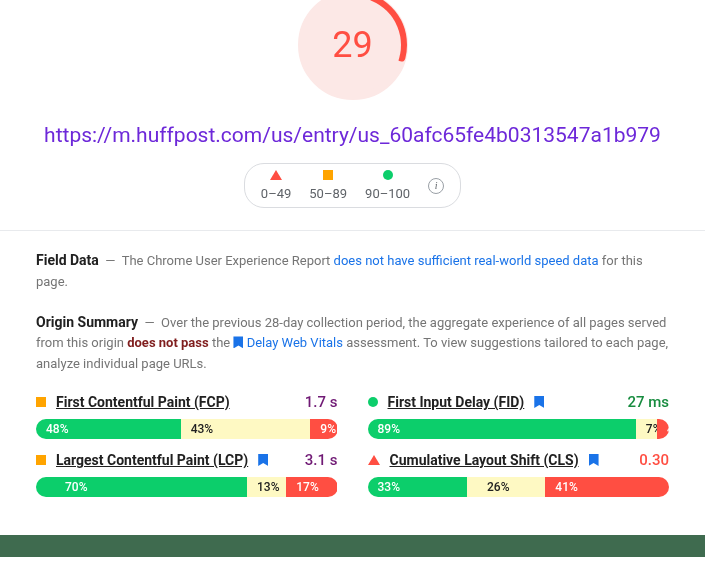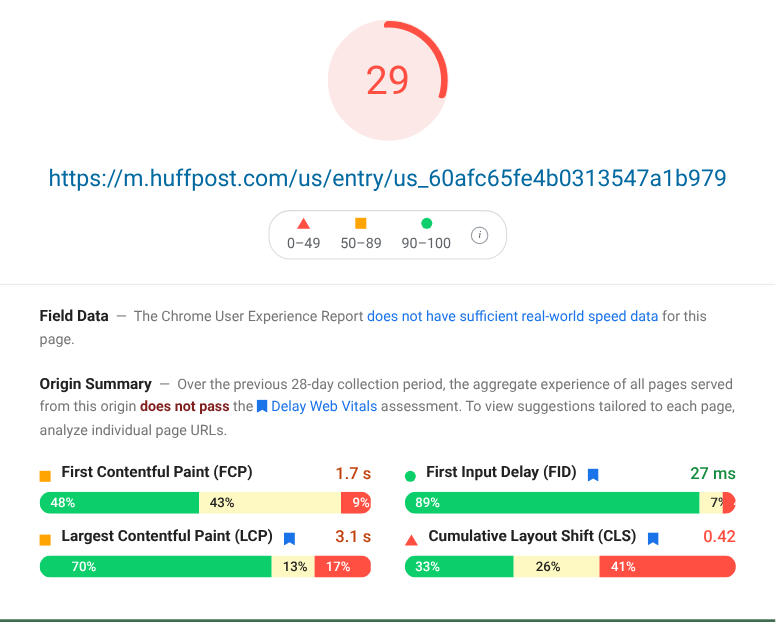--- a/index.html
+++ b/index.html
@@ -3,21 +3,21 @@
 <meta charset="utf-8">
 <style>
   * { box-sizing: border-box; margin: 0; padding: 0; }
   body {
     font-family: Roboto, Arial, sans-serif;
     background: #fff;
     width: 705px;
     color: #212121;
     font-size: 14px;
   }
-  .container { padding: 0 0 20px 0; margin-top: 28px; }
+  .container { padding: 0 0 20px 0; }
   .gauge-section {
     display: flex;
     flex-direction: column;
     align-items: center;
     padding-top: 0;
   }
   .gauge {
     position: relative;
     width: 120px;
     height: 120px;
@@ -44,21 +44,21 @@
     align-items: center;
     justify-content: center;
   }
   .gauge-score {
     font-size: 36px;
     font-weight: 400;
     color: #ff4e42;
   }
   .url {
     font-size: 21px;
-    color: #0369a1;
+    color: #6d28d9;
     margin: 18px 0 16px;
     text-align: center;
     padding: 0 30px;
     word-break: break-all;
   }
   .legend {
     display: inline-flex;
     align-items: center;
     gap: 18px;
     border: 1px solid #dadce0;
@@ -122,24 +122,24 @@
     gap: 12px 30px;
     padding: 18px 36px 0;
   }
   .metric {}
   .metric-header {
     display: flex;
     align-items: center;
     justify-content: space-between;
     margin-bottom: 8px;
   }
-  .metric-left { display: flex; align-items: flex-end; gap: 10px; }
+  .metric-left { display: flex; align-items: center; gap: 10px; text-decoration: underline; }
   .metric-name { font-weight: 700; font-size: 14px; }
   .metric-value { font-weight: 500; font-size: 15px; }
-  .val-orange { color: #c2410c; }
+  .val-orange { color: #701a75; }
   .val-green { color: #178c3f; }
   .val-red { color: #ff4e42; }
   .bar {
     display: flex;
     height: 20px;
     border-radius: 10px;
     overflow: hidden;
     font-size: 12px;
     color: #fff;
     font-weight: 500;
@@ -260,21 +260,21 @@
         </div>
     </div>
 
     <div class="metric">
       <div class="metric-header">
         <div class="metric-left">
           <span class="tri-red"></span>
           <span class="metric-name">Cumulative Layout Shift (CLS)</span>
           <span class="bookmark"></span>
         </div>
-        <span class="metric-value val-red">0.42</span>
+        <span class="metric-value val-red">0.30</span>
       </div>
       <div class="bar">
           <div class="seg seg-green" style="width: 33%;">33%</div>
           <div class="seg seg-orange" style="width: 26%; padding-left: 20px;">26%</div>
           <div class="seg seg-red" style="width: 41%; text-align: center;">41%</div>
         </div>
     </div>
 
   </div>
 

